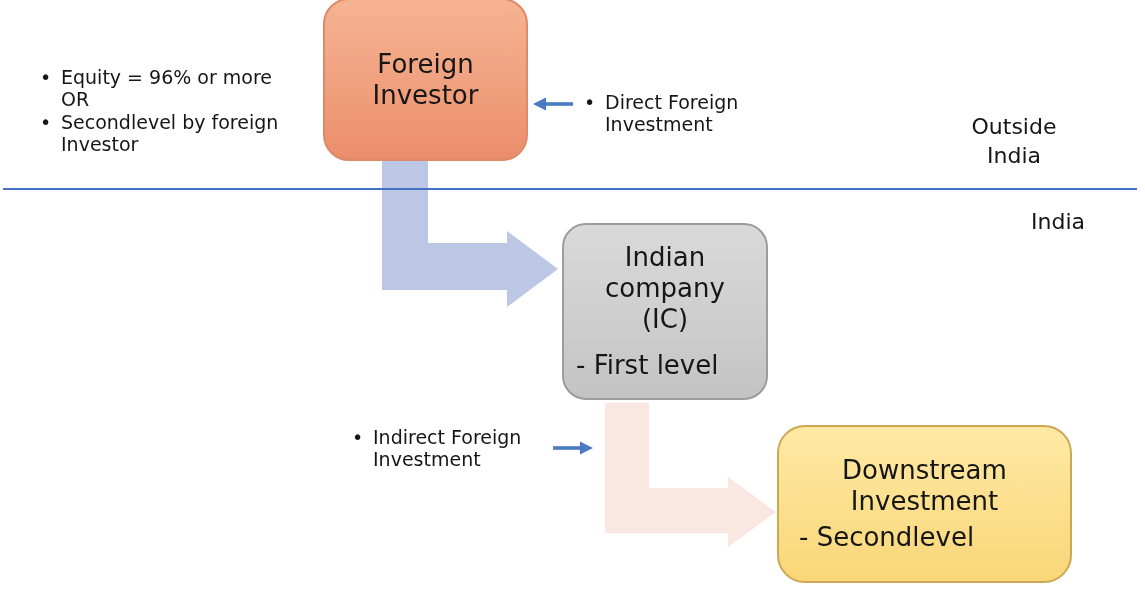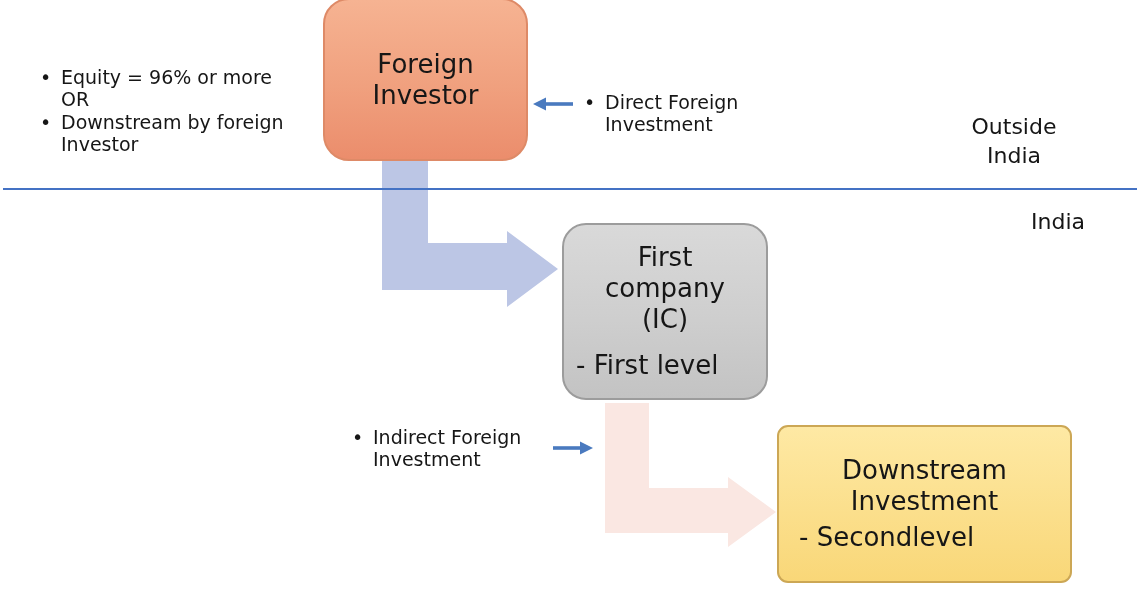--- a/index.html
+++ b/index.html
@@ -20,21 +20,21 @@
     left:323px;top:-2px;width:205px;height:163px;border-radius:26px;
     background:linear-gradient(180deg,#f6b392 0%,#f0a07e 55%,#eb8d6c 100%);
     border:2px solid #de8a67;
   }
   .box-indian{
     left:562px;top:223px;width:206px;height:177px;border-radius:24px;
     background:linear-gradient(180deg,#d9d9d9 0%,#cecece 55%,#c3c3c3 100%);
     border:2px solid #9c9c9c;
   }
   .box-downstream{
-    left:777px;top:425px;width:295px;height:158px;border-radius:11px;
+    left:777px;top:425px;width:295px;height:158px;border-radius:28px;
     background:linear-gradient(180deg,#fee9a4 0%,#fbdf8c 55%,#f9d778 100%);
     border:2px solid #cca755;
   }
   .box-sublabel{margin-top:16px;align-self:flex-start;text-align:left;}
   .box-indian .box-sublabel{padding-left:12px;}
   .box-downstream .box-sublabel{padding-left:20px;margin-top:6px;}
 
   
   .note{position:absolute;font-size:19px;line-height:1.18;z-index:5;}
   .note-item{display:flex;align-items:flex-start;}
@@ -71,41 +71,41 @@
       <polygon points="593,448 580,441.5 580,454.5" fill="#4a7abf"></polygon>
     </g>
   </svg>
 
   <div class="box box-foreign">
     <div class="pre">Foreign
 Investor</div>
   </div>
 
   <div class="box box-indian">
-    <div class="pre">First
+    <div class="pre">Indian
 company
 (IC)</div>
     <div class="box-sublabel">- First level</div>
   </div>
 
   <div class="box box-downstream">
     <div class="pre">Downstream
 Investment</div>
     <div class="box-sublabel">- Secondlevel</div>
   </div>
 
   <div class="note notes-left">
     <div class="note-item">
       <span class="bullet">•</span>
       <span class="pre">Equity = 96% or more
 OR</span>
     </div>
     <div class="note-item">
       <span class="bullet">•</span>
-      <span class="pre">Downstream by foreign
+      <span class="pre">Secondlevel by foreign
 Investor</span>
     </div>
   </div>
 
   <div class="note note-direct">
     <div class="note-item">
       <span class="bullet">•</span>
       <span class="pre">Direct Foreign
 Investment</span>
     </div>

